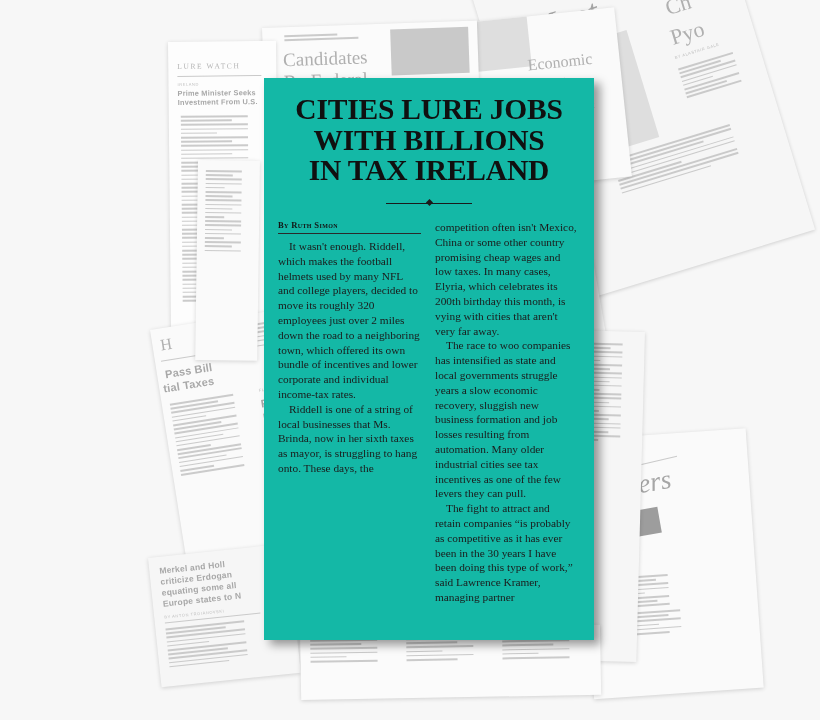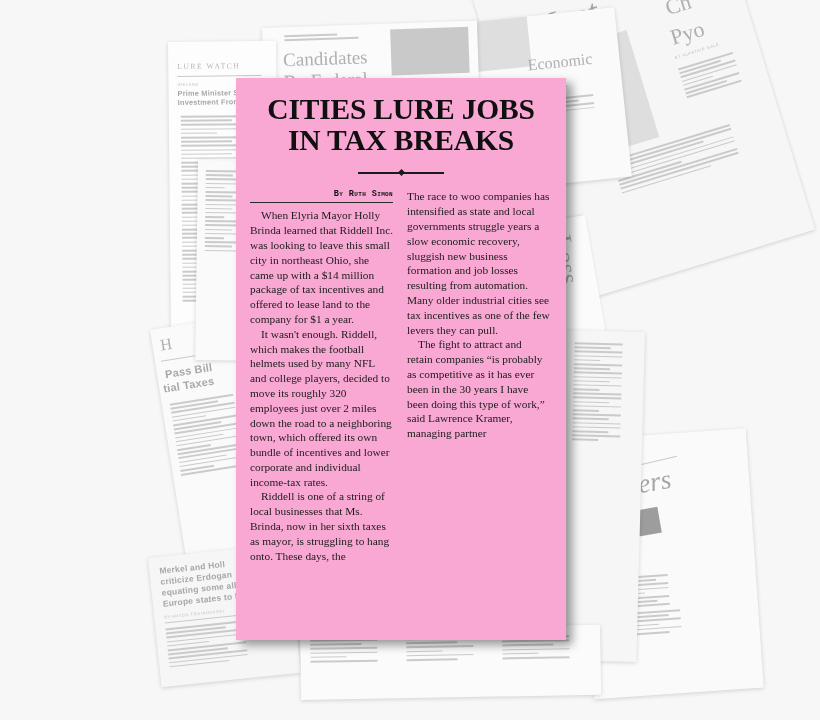--- a/index.html
+++ b/index.html
@@ -81,25 +81,25 @@
   .photo-block {
     position: absolute;
     background: #c9c9c9;
   }
   .photo-block.dark { background: #9d9d9d; }
   .photo-block.light { background: #dedede; }
 
   
   #article-card {
     position: absolute;
-    left: 236px;
+    left: 264px;
     top: 78px;
     width: 330px;
     height: 562px;
-    background: #f9a8d4;
+    background: #14b8a6;
     box-shadow: 6px 5px 9px rgba(0,0,0,0.40);
     overflow: hidden;
   }
   .card-inner {
     padding: 14px 14px 8px 14px;
     height: 100%;
     box-sizing: border-box;
   }
 
   #headline {
@@ -158,28 +158,27 @@
   }
   .col {
     width: 143px;
     flex: 0 0 143px;
   }
 
   #byline-wrap {
     margin-bottom: 5px;
   }
   #byline {
-    font-family: Liberation Mono, monospace;
+    font-family: Liberation Serif, serif;
     font-size: 8.6px;
     font-variant: small-caps;
     font-weight: bold;
     letter-spacing: .35px;
     color: #131313;
     padding-bottom: 3px;
-    text-align: right;
   }
   #byline-rule {
     height: 1px;
     background: #2a2a2a;
     width: 100%;
   }
 
   .body-p {
     font-family: "Liberation Serif", serif;
     font-size: 11.35px;
@@ -495,42 +494,43 @@
         <div class="micro-line xs"></div>
         <div class="micro-line m"></div>
     </div>
   </div>
 
   <div id="article-card">
     <div class="card-inner">
 
       <h1 id="headline">
         <span class="hl">CITIES LURE JOBS</span>
-        <span class="hl">IN TAX BREAKS</span>
+        <span class="hl">WITH BILLIONS</span>
+        <span class="hl">IN TAX IRELAND</span>
       </h1>
 
       <div id="divider">
         <div class="bar"></div>
         <div class="diamond"></div>
       </div>
 
 
       <div id="columns">
 
         <div class="col col-left">
           <div id="byline-wrap">
             <div id="byline">By Ruth Simon</div>
             <div id="byline-rule"></div>
           </div>
-          <p class="body-p">When Elyria Mayor Holly Brinda learned that Riddell Inc. was looking to leave this small city in northeast Ohio, she came up with a $14 million package of tax incentives and offered to lease land to the company for $1 a year.</p>
           <p class="body-p">It wasn't enough. Riddell, which makes the football helmets used by many NFL and college players, decided to move its roughly 320 employees just over 2 miles down the road to a neighboring town, which offered its own bundle of incentives and lower corporate and individual income-tax rates.</p>
           <p class="body-p">Riddell is one of a string of local businesses that Ms. Brinda, now in her sixth taxes as mayor, is struggling to hang onto. These days, the</p>
         </div>
 
         <div class="col col-right">
+          <p class="body-p">competition often isn't Mexico, China or some other country promising cheap wages and low taxes. In many cases, Elyria, which celebrates its 200th birthday this month, is vying with cities that aren't very far away.</p>
           <p class="body-p">The race to woo companies has intensified as state and local governments struggle years a slow economic recovery, sluggish new business formation and job losses resulting from automation. Many older industrial cities see tax incentives as one of the few levers they can pull.</p>
           <p class="body-p">The fight to attract and retain companies “is probably as competitive as it has ever been in the 30 years I have been doing this type of work,” said Lawrence Kramer, managing partner</p>
 
         </div>
 
       </div>
     </div>
   </div>
 
 </div>

